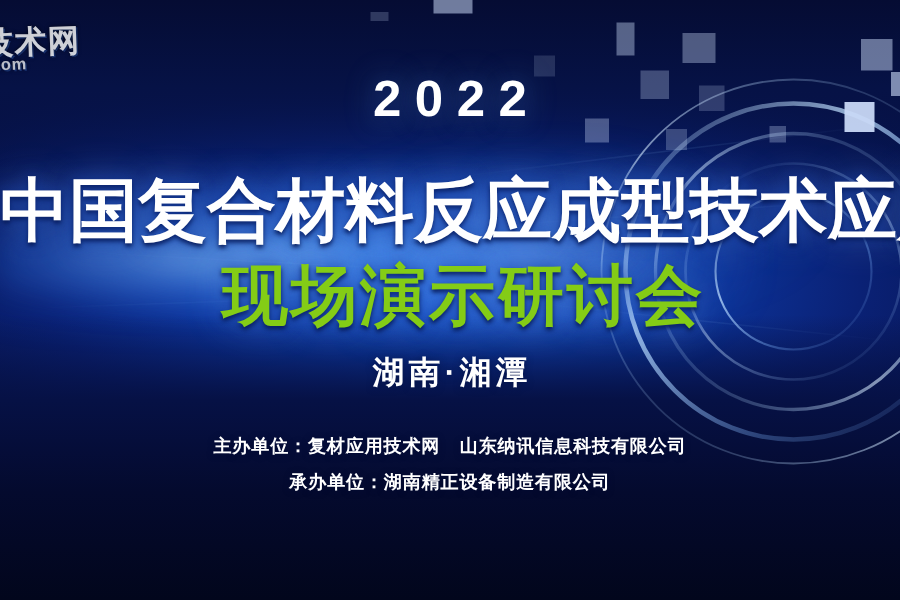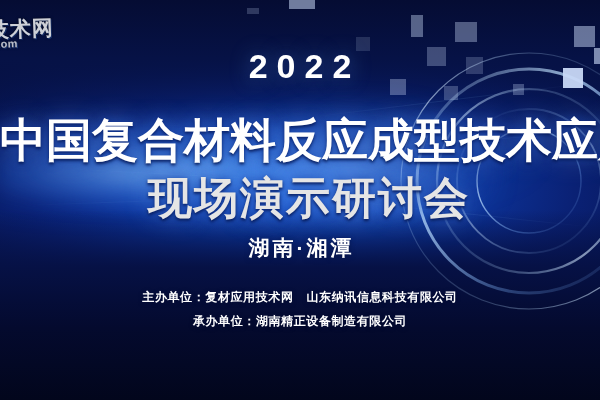--- a/index.html
+++ b/index.html
@@ -135,21 +135,21 @@
       0 0 10px rgba(20,60,160,.9),
       0 2px 3px rgba(4,18,70,.95),
       0 0 26px rgba(140,195,255,.45);
   }
   .title-2 {
     position: absolute;
     left: 16px; right: 0;
     top: 175px;
     font-size: 44px;
     font-weight: 700;
-    color: #e5e5e5;
+    color: #84cc16;
     line-height: 1.05;
     letter-spacing: 2px;
     text-indent: 2px;
     white-space: nowrap;
     text-shadow:
       0 0 10px rgba(20,60,160,.9),
       0 2px 3px rgba(4,18,70,.95),
       0 0 26px rgba(140,195,255,.45);
   }
 

